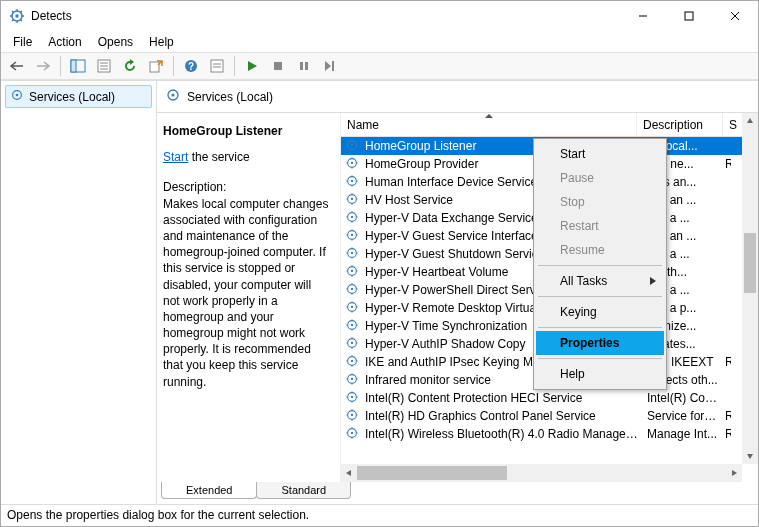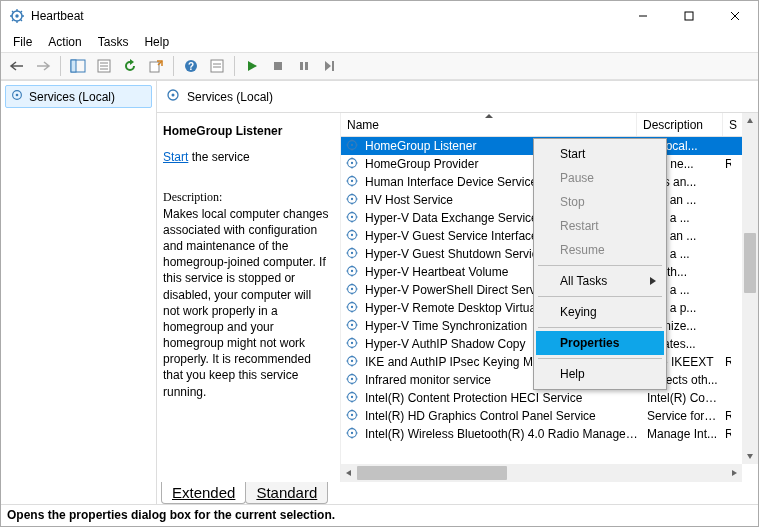--- a/index.html
+++ b/index.html
@@ -21,21 +21,21 @@
   
   .mainarea { flex: 1; display: flex; border-top: 1px solid #ddd; }
   .navpane { width: 156px; border-right: 1px solid #ddd; padding: 4px; }
   .navitem { display: flex; align-items: center; gap: 5px; padding: 2px 4px; background: #e5f3ff; border: 1px solid #99d1ff; border-radius: 2px; }
   .content { flex: 1; display: flex; flex-direction: column; }
   .chead { padding: 6px 8px; border-bottom: 1px solid #ddd; display: flex; align-items: center; gap: 6px; font-size: 12px; }
   .cbody { flex: 1; display: flex; overflow: hidden; }
   .descpane { width: 184px; padding: 6px 10px 6px 6px; font-size: 12px; line-height: 1.35; border-right: 1px solid #eee; }
   .descpane h3 { font-size: 12px; font-weight: bold; margin: 4px 0 10px 0; }
   .descpane a { color: #0066cc; text-decoration: underline; }
-  .descpane .label { margin-top: 24px; font-family: Liberation Serif, serif; }
+  .descpane .label { margin-top: 14px; }
   .listpane { flex: 1; display: flex; flex-direction: column; position: relative; }
   .colhead { display: flex; height: 24px; border-bottom: 1px solid #e1e1e1; align-items: center; background: #fff; }
   .ch { padding: 0 6px; border-right: 1px solid #eee; font-size: 12px; height: 100%; display: flex; align-items: center; position: relative; }
   .ch.sort::after { content: ''; position: absolute; top: 1px; left: 50%; transform: translateX(-50%); width: 0; height: 0; border-left: 4px solid transparent; border-right: 4px solid transparent; border-bottom: 4px solid #555; }
   .rows { flex: 1; overflow: hidden; position: relative; }
   .row { height: 18px; display: flex; align-items: center; padding-left: 4px; white-space: nowrap; }
   .row.selected { background: #0078d7; color: #fff; }
   .row .icn { width: 16px; height: 16px; margin-right: 4px; flex-shrink: 0; }
   .cell-name { width: 276px; overflow: hidden; text-overflow: ellipsis; white-space: nowrap; }
   .cell-desc { width: 78px; overflow: hidden; text-overflow: ellipsis; white-space: nowrap; padding-left: 6px; }
@@ -43,23 +43,23 @@
   .vscroll { position: absolute; right: 0; top: 0; width: 16px; bottom: 18px; background: #f0f0f0; }
   .vscroll .thumb { position: absolute; left: 2px; right: 2px; top: 120px; height: 60px; background: #c2c2c2; border-radius: 1px; }
   .vscroll .arr { position: absolute; left: 0; right: 0; height: 16px; display: flex; align-items: center; justify-content: center; }
   .vscroll .arr.up { top: 0; } .vscroll .arr.down { bottom: 0; }
   .hscroll { position: absolute; left: 0; right: 16px; bottom: 0; height: 18px; background: #f0f0f0; display: flex; align-items: center; }
   .hscroll .arr { width: 16px; height: 16px; display: flex; align-items: center; justify-content: center; }
   .hscroll .track { flex: 1; position: relative; height: 100%; }
   .hscroll .thumb { position: absolute; top: 2px; bottom: 2px; left: 0; width: 150px; background: #c2c2c2; border-radius: 1px; }
   
   .tabs { height: 22px; display: flex; align-items: flex-start; padding-left: 4px; }
-  .tab { padding: 2px 10px; border: 1px solid #b0b0b0; border-top: none; margin-right: -1px; background: #f4f4f4; font-size: 15px; border-bottom-left-radius: 4px; border-bottom-right-radius: 4px; text-decoration: underline; }
+  .tab { padding: 2px 24px; border: 1px solid #b0b0b0; border-top: none; margin-right: -1px; background: #f4f4f4; font-size: 11px; border-bottom-left-radius: 4px; border-bottom-right-radius: 4px; }
   .tab.active { background: #fff; }
-  .status { height: 22px; border-top: 1px solid #ddd; padding: 3px 6px; font-size: 12px; font-weight: bold; }
+  .status { height: 22px; border-top: 1px solid #ddd; padding: 3px 6px; font-size: 12px; }
   
   .ctxmenu { position: absolute; left: 532px; top: 137px; width: 134px; background: #f0f0f0; border: 1px solid #a0a0a0; box-shadow: 2px 2px 4px rgba(0,0,0,0.25); padding: 3px 2px; z-index: 50; }
   .mi { padding: 5px 22px 5px 24px; font-size: 12px; position: relative; }
   .mi.disabled { color: #888; }
   .mi.hl { background: #0ea5e9; }
   .msep { height: 1px; background: #c0c0c0; margin: 3px 2px; }
   .mi .arrow { position: absolute; right: 8px; top: 50%; transform: translateY(-50%); }
   .gearicn { display: inline-block; }
 </style>
 </head>
@@ -77,21 +77,21 @@
             <line x1="8" y1="13" x2="8" y2="15"></line>
             <line x1="1" y1="8" x2="3" y2="8"></line>
             <line x1="13" y1="8" x2="15" y2="8"></line>
             <line x1="3" y1="3" x2="4.5" y2="4.5"></line>
             <line x1="11.5" y1="11.5" x2="13" y2="13"></line>
             <line x1="13" y1="3" x2="11.5" y2="4.5"></line>
             <line x1="4.5" y1="11.5" x2="3" y2="13"></line>
           </g>
         </svg>
     </span>
-    <span class="title">Heartbeat</span>
+    <span class="title">Detects</span>
     <div class="winbtns">
       <div class="winbtn">
           <svg width="10" height="10">
             <line x1="1" y1="5" x2="9" y2="5" stroke="#000" stroke-width="1"></line>
           </svg>
         </div>
       <div class="winbtn">
           <svg width="10" height="10">
             <rect x="1" y="1" width="8" height="8" fill="none" stroke="#000" stroke-width="1"></rect>
           </svg>
@@ -101,21 +101,21 @@
             <line x1="1" y1="1" x2="9" y2="9" stroke="#000" stroke-width="1"></line>
             <line x1="9" y1="1" x2="1" y2="9" stroke="#000" stroke-width="1"></line>
           </svg>
         </div>
     </div>
   </div>
 
   <div class="menubar">
     <div class="menuitem">File</div>
     <div class="menuitem">Action</div>
-    <div class="menuitem">Tasks</div>
+    <div class="menuitem">Opens</div>
     <div class="menuitem">Help</div>
   </div>
 
   <div class="toolbar">
     <div class="tbtn">
         <svg width="16" height="12">
           <path d="M7 2 L2 6 L7 10 M2 6 H14" fill="none" stroke="#555" stroke-width="1.5"></path>
         </svg>
       </div>
     <div class="tbtn">

